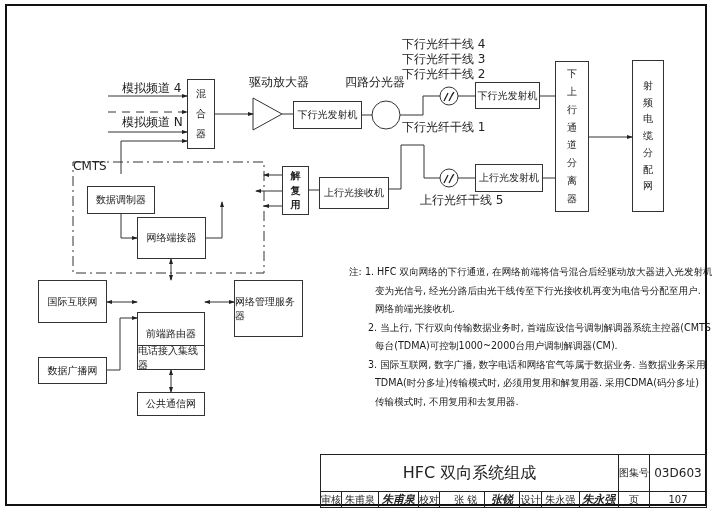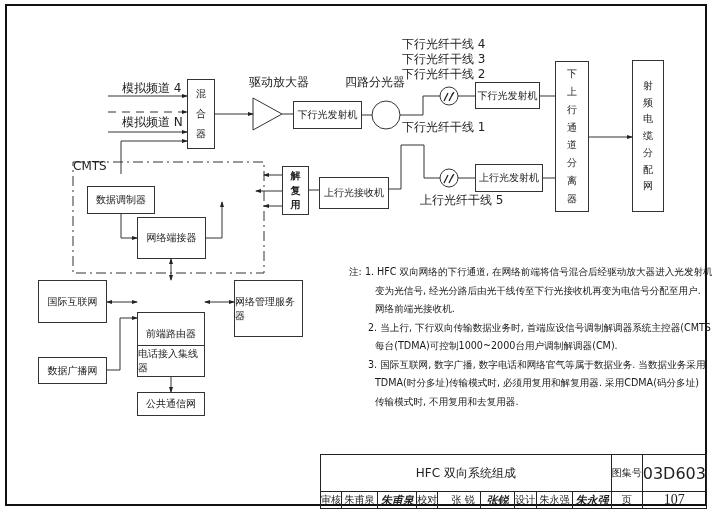--- a/index.html
+++ b/index.html
@@ -123,21 +123,21 @@
     <span>解</span>
     <span>复</span>
     <span>用</span>
   </div>
   <div class="box" style="left:319px;top:177px;width:70px;height:32px;">上行光接收机</div>
 
   <div class="box" style="left:38px;top:280px;width:69px;height:43px;">国际互联网</div>
   <div class="box" style="left:137px;top:296px;width:68px;height:43px;margin-top:16px;">前端路由器</div>
   <div class="box" style="left:234px;top:280px;width:69px;height:57px;">网络管理服务器</div>
   <div class="box" style="left:38px;top:357px;width:69px;height:27px;">数据广播网</div>
-  <div class="box" style="left:137px;top:345px;width:68px;height:32px;">电话接入集线器</div>
+  <div class="box" style="left:137px;top:345px;width:68px;height:25px;">电话接入集线器</div>
   <div class="box" style="left:137px;top:392px;width:68px;height:24px;">公共通信网</div>
 
   <div class="notes">
     <div class="note-line">
       <span>注:</span>
       <span>1.</span>
       <span>HFC 双向网络的下行通道, 在网络前端将信号混合后经驱动放大器进入光发射机,</span>
     </div>
     <div class="note-line indent1">变为光信号, 经光分路后由光干线传至下行光接收机再变为电信号分配至用户.</div>
     <div class="note-line indent1">网络前端光接收机.</div>
@@ -150,32 +150,32 @@
       <span>3.</span>
       <span>国际互联网, 数字广播, 数字电话和网络官气等属于数据业务. 当数据业务采用</span>
     </div>
     <div class="note-line indent1">TDMA(时分多址)传输模式时, 必须用复用和解复用器. 采用CDMA(码分多址)</div>
     <div class="note-line indent1">传输模式时, 不用复用和去复用器.</div>
   </div>
 
   <table class="tb" style="left:320px;top:454px;width:387px;height:51px;">
     <tbody>
         <tr style="height:37px;">
-      <td colspan="9" style="font-size:12px;">HFC 双向系统组成</td>
+      <td colspan="9" style="font-size:16px;">HFC 双向系统组成</td>
       <td style="width:29px;">图集号</td>
-      <td style="width:59px;font-size:16px;">03D603</td>
+      <td style="width:59px;font-size:12px;">03D603</td>
     </tr>
     <tr style="height:14px;">
       <td style="width:20px;">审核</td>
       <td style="width:38px;">朱甫泉</td>
       <td style="width:41px;" class="sig">朱甫泉</td>
       <td style="width:18px;">校对</td>
       <td style="width:40px;padding-left:8px;">张  锐</td>
       <td style="width:39px;" class="sig">张锐</td>
       <td style="width:21px;">设计</td>
       <td style="width:39px;">朱永强</td>
       <td style="width:40px;" class="sig">朱永强</td>
       <td>页</td>
-      <td style="font-size:14px;font-family:Liberation Serif, serif;">107</td>
+      <td style="font-size:10px;">107</td>
     </tr>
   </tbody>
     </table>
 </div>
 
 </body></html>

